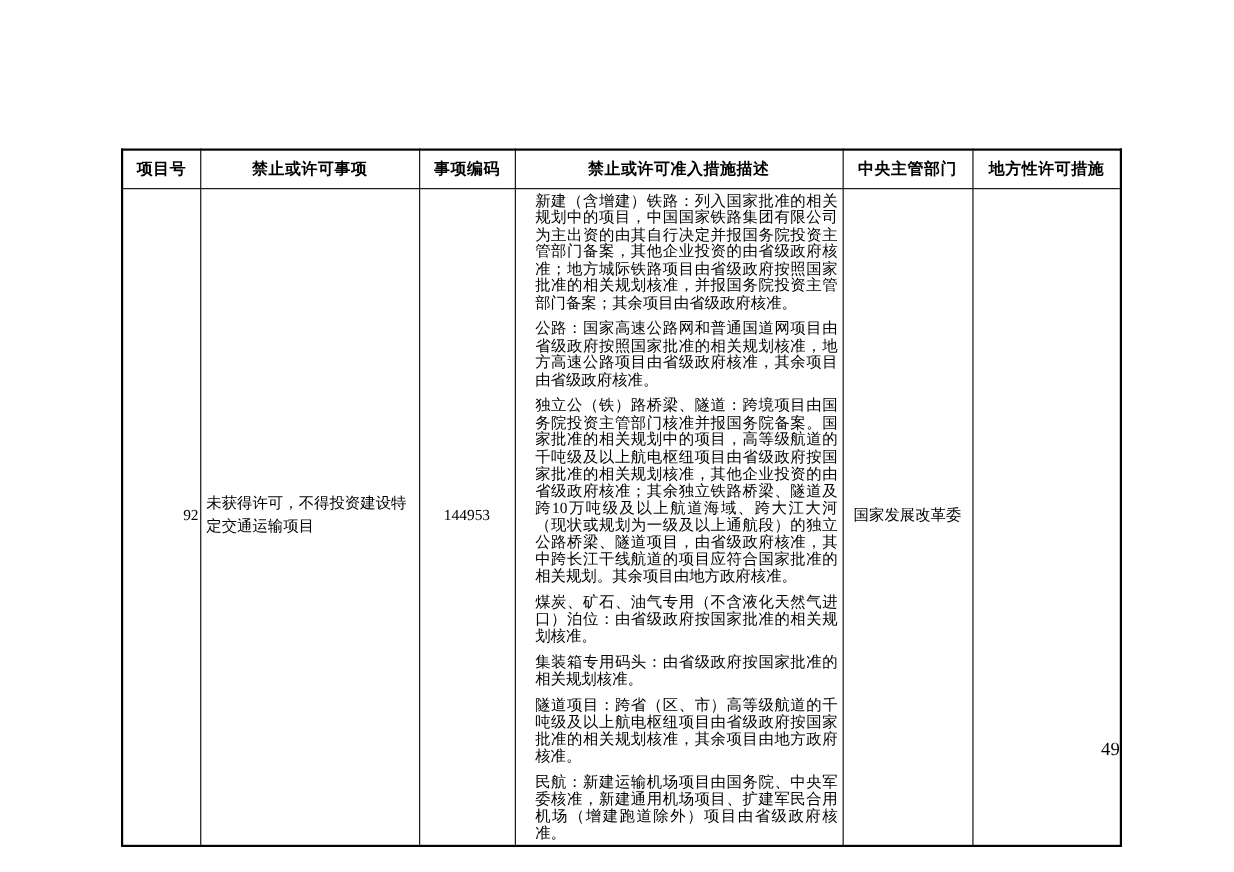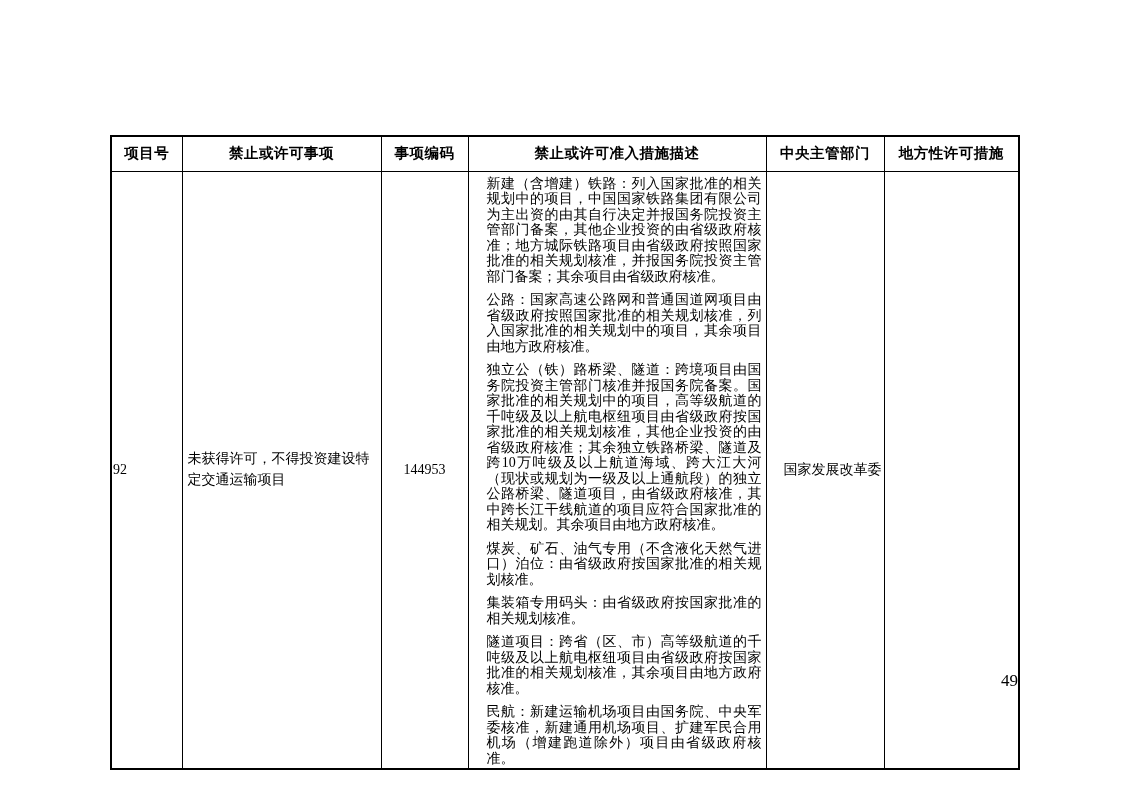--- a/index.html
+++ b/index.html
@@ -42,21 +42,21 @@
     font-weight: bold;
     text-align: center;
     height: 35px;
     padding: 2px 2px;
     letter-spacing: 0.5px;
   }
   table.doc-table td {
     font-size: 14px;
   }
   td.cell-projno {
-    text-align: left;
+    text-align: right;
   }
   td.cell-item {
     text-align: left;
     padding: 18px 5px;
     line-height: 1.45;
   }
   td.cell-code {
     text-align: center;
     font-size: 13px;
   }
@@ -68,21 +68,21 @@
     text-align: justify;
     height: 493px;
   }
   td.cell-desc p {
     margin: 0 0 8px 0;
   }
   td.cell-desc p:last-child {
     margin-bottom: 0;
   }
   td.cell-dept {
-    text-align: right;
+    text-align: center;
     padding: 2px 2px;
     line-height: 1.4;
   }
   td.cell-local {
     padding: 2px 2px;
   }
   .page-footer {
     position: absolute;
     left: 110px;
     top: 671px;
@@ -116,21 +116,21 @@
         <th>地方性许可措施</th>
       </tr>
     </thead>
     <tbody>
       <tr>
         <td class="cell-projno">92</td>
         <td class="cell-item">未获得许可，不得投资建设特定交通运输项目</td>
         <td class="cell-code">144953</td>
         <td class="cell-desc">
           <p>新建（含增建）铁路：列入国家批准的相关规划中的项目，中国国家铁路集团有限公司为主出资的由其自行决定并报国务院投资主管部门备案，其他企业投资的由省级政府核准；地方城际铁路项目由省级政府按照国家批准的相关规划核准，并报国务院投资主管部门备案；其余项目由省级政府核准。</p>
-          <p>公路：国家高速公路网和普通国道网项目由省级政府按照国家批准的相关规划核准，列入国家批准的相关规划中的项目，其余项目由地方政府核准。</p>
+          <p>公路：国家高速公路网和普通国道网项目由省级政府按照国家批准的相关规划核准，地方高速公路项目由省级政府核准，其余项目由省级政府核准。</p>
           <p>独立公（铁）路桥梁、隧道：跨境项目由国务院投资主管部门核准并报国务院备案。国家批准的相关规划中的项目，高等级航道的千吨级及以上航电枢纽项目由省级政府按国家批准的相关规划核准，其他企业投资的由省级政府核准；其余独立铁路桥梁、隧道及跨10万吨级及以上航道海域、跨大江大河（现状或规划为一级及以上通航段）的独立公路桥梁、隧道项目，由省级政府核准，其中跨长江干线航道的项目应符合国家批准的相关规划。其余项目由地方政府核准。</p>
           <p>煤炭、矿石、油气专用（不含液化天然气进口）泊位：由省级政府按国家批准的相关规划核准。</p>
           <p>集装箱专用码头：由省级政府按国家批准的相关规划核准。</p>
           <p>隧道项目：跨省（区、市）高等级航道的千吨级及以上航电枢纽项目由省级政府按国家批准的相关规划核准，其余项目由地方政府核准。</p>
           <p>民航：新建运输机场项目由国务院、中央军委核准，新建通用机场项目、扩建军民合用机场（增建跑道除外）项目由省级政府核准。</p>
         </td>
         <td class="cell-dept">国家发展改革委</td>
         <td class="cell-local"></td>
       </tr>
     </tbody>

